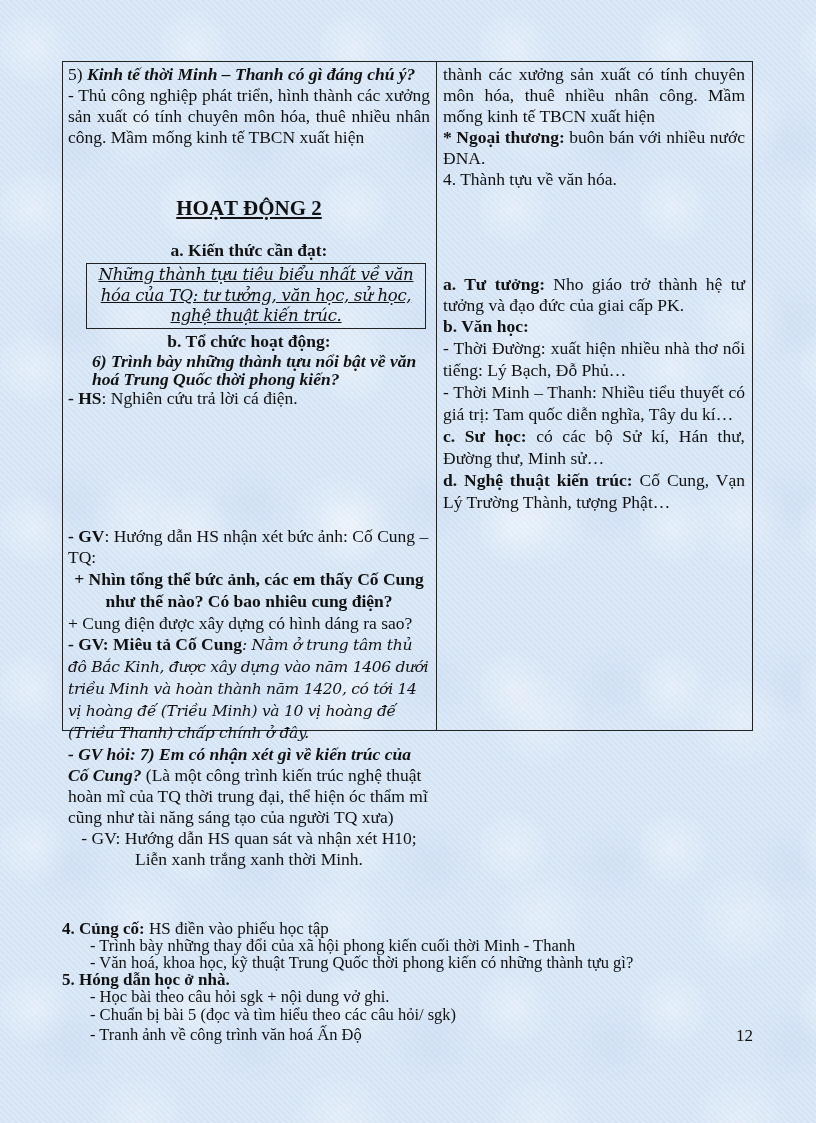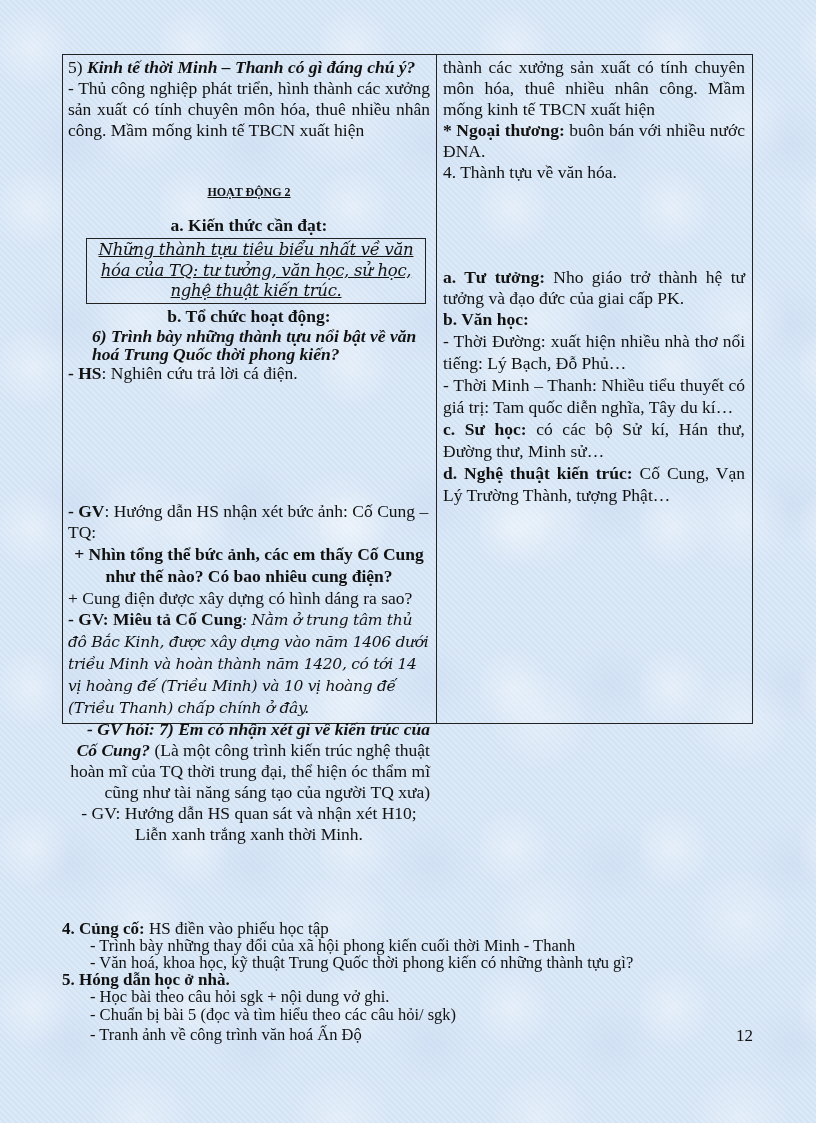--- a/index.html
+++ b/index.html
@@ -17,21 +17,21 @@
         radial-gradient(circle at 70% 60%, rgba(255,255,255,0.3) 0, rgba(255,255,255,0) 50px),
         radial-gradient(circle at 40% 80%, rgba(200,215,240,0.4) 0, rgba(200,215,240,0) 45px),
         repeating-linear-gradient(45deg, rgba(255,255,255,0.12) 0 2px, rgba(190,210,235,0.12) 2px 4px);
       background-size: 160px 160px, 200px 200px, 180px 180px, 6px 6px;
       font-family: "Liberation Serif", serif;
       color: #111;
     }
     .page-table {
       position: absolute;
       left: 62px;
-      top: 54px;
+      top: 61px;
       width: 691px;
       height: 670px;
       border: 1.5px solid #222;
       box-sizing: border-box;
       display: flex;
     }
     .col-left {
       width: 374px;
       border-right: 1.5px solid #222;
       box-sizing: border-box;
@@ -50,21 +50,21 @@
       margin: 0;
       text-align: justify;
     }
     .bi { font-weight: bold; font-style: italic; }
     .b { font-weight: bold; }
     .center { text-align: center; }
     .heading-ul {
       text-decoration: underline;
       font-weight: bold;
       text-align: center;
-      font-size: 12px;
+      font-size: 21px;
       line-height: 21px;
     }
     .knowledge-box {
       border: 1.2px solid #222;
       margin: 2px 4px 2px 18px;
       padding: 1px 4px;
       text-align: center;
       font-style: italic;
       font-size: 16.5px;
       line-height: 20.5px;
@@ -114,21 +114,21 @@
     <p class="p b center">a. Kiến thức cần đạt:</p>
     <div class="knowledge-box">Những thành tựu tiêu biểu nhất về văn hóa của TQ: tư tưởng, văn học, sử học, nghệ thuật kiến trúc.</div>
     <p class="p b center">b. Tổ chức hoạt động:</p>
     <p class="p bi" style="line-height:18px; text-align:left;margin-left:24px;">6) Trình bày những thành tựu nổi bật về văn hoá Trung Quốc thời phong kiến?</p>
     <p class="p"><span class="b">- HS</span><span>: Nghiên  cứu trả lời  cá điện.</span></p>
     <div style="height:117px" class="spacer"></div>
     <p class="p" style="text-align:left;"><span class="b">- GV</span><span>: Hướng dẫn HS nhận xét bức ảnh: Cố Cung – TQ:</span></p>
     <p class="p" style="text-align:center; line-height:22px;font-weight:bold;">+ Nhìn tổng thể bức ảnh,  các em thấy Cố Cung như thế nào? Có bao nhiêu  cung điện?</p>
     <p class="p" style="text-align:left; line-height:22px;">+ Cung điện được xây dựng có hình dáng ra sao?</p>
     <p class="p" style="text-align:left; line-height:21px;"><span class="b">- GV</span><span class="b">: Miêu tả Cố Cung</span><span class="cursive">: Nằm ở trung tâm thủ đô Bắc Kinh, được xây dựng vào năm 1406 dưới triều Minh và hoàn thành năm 1420, có tới 14 vị hoàng đế (Triều Minh) và 10 vị hoàng đế (Triều Thanh) chấp chính ở đây.</span></p>
-    <p class="p" style="text-align:right;"><span class="bi">- GV hỏi: 7) Em có nhận xét gì về kiến trúc của Cố Cung?</span><span> (Là một công trình kiến  trúc nghệ thuật hoàn mĩ của TQ thời trung đại, thể hiện  óc thẩm mĩ cũng như tài năng sáng tạo của người  TQ xưa)</span></p>
+    <p class="p" style="text-align:left;"><span class="bi">- GV hỏi: 7) Em có nhận xét gì về kiến trúc của Cố Cung?</span><span> (Là một công trình kiến  trúc nghệ thuật hoàn mĩ của TQ thời trung đại, thể hiện  óc thẩm mĩ cũng như tài năng sáng tạo của người  TQ xưa)</span></p>
     <p class="p" style="text-align:center;">- GV: Hướng dẫn HS quan sát và nhận xét H10; Liễn xanh trắng xanh thời Minh.</p>
   </div>
   <div class="col-right">
     <p class="p">thành các xưởng sản xuất có tính chuyên môn hóa, thuê nhiều nhân công. Mầm mống kinh tế TBCN xuất hiện</p>
     <p class="p"><span class="b">* Ngoại thương:</span><span> buôn bán với nhiều nước ĐNA.</span></p>
     <p class="p">4. Thành tựu về văn hóa.</p>
     <div style="height:84px" class="spacer"></div>
     <p class="p"><span class="b">a. Tư tưởng:</span><span> Nho giáo trở thành hệ tư tưởng và đạo đức của giai  cấp PK.</span></p>
     <p class="p b">b. Văn học:</p>
     <p class="p" style="line-height:22px;">- Thời Đường: xuất hiện nhiều nhà thơ nổi tiếng: Lý Bạch, Đỗ Phủ…</p>

